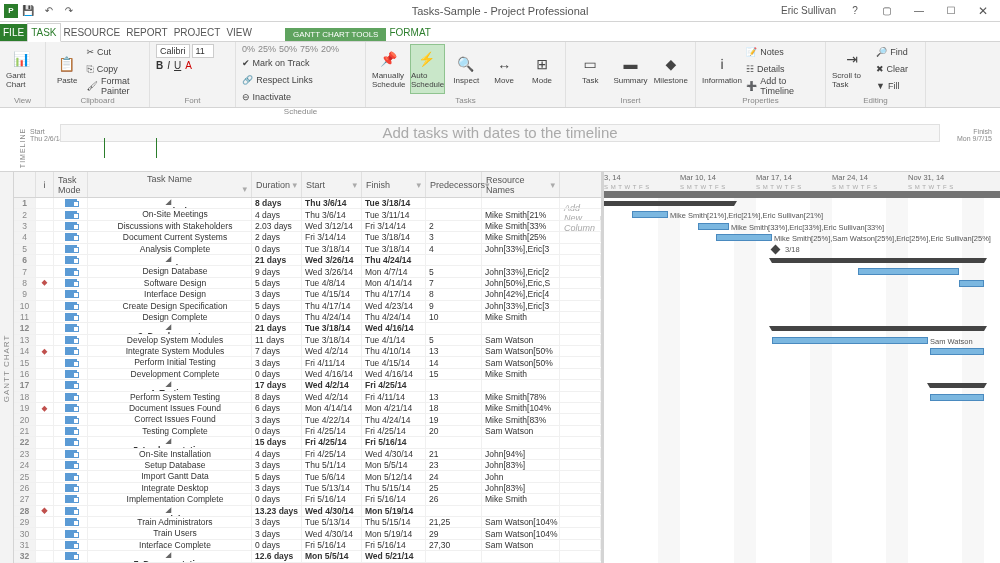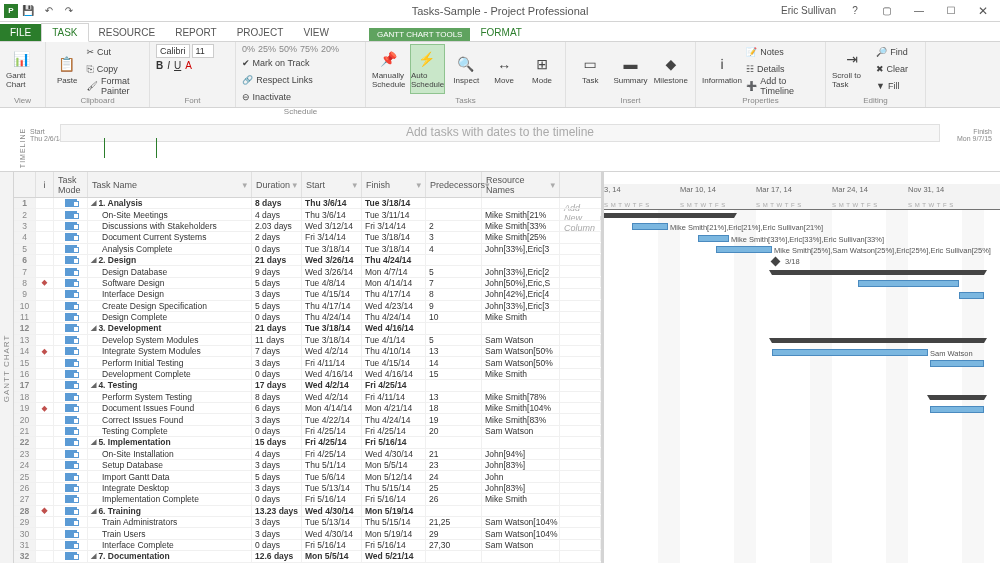--- a/index.html
+++ b/index.html
@@ -11,61 +11,61 @@
 .pj-icon { width: 14px; height: 14px; background: #2b7d2b; color: #fff; font-size: 8px; font-weight: bold; display: flex; align-items: center; justify-content: center; }
 .qat-btn { width: 18px; height: 18px; display: flex; align-items: center; justify-content: center; color: #555; font-size: 10px; }
 .titlebar-center { position: absolute; left: 50%; transform: translateX(-50%); font-size: 11px; color: #555; }
 .titlebar-right { margin-left: auto; display: flex; align-items: center; gap: 6px; padding-right: 4px; }
 .user-name { font-size: 10px; color: #555; }
 .window-btn { width: 26px; height: 20px; display: flex; align-items: center; justify-content: center; font-size: 10px; color: #555; }
 .window-btn.close { font-size: 12px; }
 
 
 .ribbon-tabs { height: 20px; display: flex; align-items: flex-end; background: #fff; border-bottom: 1px solid #d4d4d4; }
-.ribbon-tab { padding: 3px 10px; font-size: 10px; color: #555; cursor: pointer; }
+.ribbon-tab { padding: 3px 3px; font-size: 10px; color: #555; cursor: pointer; }
 .ribbon-tab.file { background: #2b7d2b; color: #fff; }
 .ribbon-tab.active { background: #fff; color: #2b7d2b; border: 1px solid #d4d4d4; border-bottom: 1px solid #fff; margin-bottom: -1px; }
 .ribbon-tab.tool-context { color: #2b7d2b; }
 .ribbon-tab.tool-label { background: #5fa35f; color: #fff; font-size: 8px; padding: 2px 8px; margin-left: 30px; }
 
 
 .ribbon { height: 66px; background: #f3f3f3; border-bottom: 1px solid #d4d4d4; display: flex; }
 .ribbon-group { border-right: 1px solid #e0e0e0; padding: 2px 6px; display: flex; flex-direction: column; justify-content: space-between; }
 .ribbon-group-label { font-size: 8px; color: #888; text-align: center; padding-top: 2px; }
 .ribbon-group-body { flex: 1; display: flex; align-items: center; gap: 4px; }
 .rbtn-large { display: flex; flex-direction: column; align-items: center; justify-content: center; width: 40px; height: 50px; font-size: 8px; color: #444; gap: 2px; }
 .rbtn-large.autoschedule { background: #c9e7c9; border: 1px solid #8fc38f; }
 .rbtn-icon { width: 20px; height: 20px; display: flex; align-items: center; justify-content: center; font-size: 14px; }
 .rbtn-small-row { display: flex; flex-direction: column; gap: 1px; }
 .rbtn-small { font-size: 9px; color: #444; display: flex; align-items: center; gap: 3px; height: 16px; }
 .font-dd { border: 1px solid #ccc; padding: 1px 3px; font-size: 9px; background: #fff; }
 
 
 .timeline-strip { height: 48px; background: #fff; border-bottom: 1px solid #d4d4d4; position: relative; }
 .timeline-side-label { position: absolute; left: 2px; top: 50%; transform: translateY(-50%) rotate(-90deg); font-size: 7px; color: #888; letter-spacing: 1px; }
-.timeline-bar { height: 18px; background: #f7f7f7; border: 1px solid #e0e0e0; margin: 16px 60px 0 60px; position: relative; display: flex; align-items: flex-start; justify-content: center; color: #aaa; font-size: 12px; }
+.timeline-bar { height: 18px; background: #f7f7f7; border: 1px solid #e0e0e0; margin: 16px 60px 0 60px; position: relative; display: flex; align-items: flex-end; justify-content: center; color: #aaa; font-size: 15px; }
 .timeline-markers { position: absolute; left: 16px; top: 14px; width: 180px; height: 20px; }
 .tl-mark { position: absolute; top: 0; width: 1px; height: 20px; background: #2b7d2b; }
 .today-badge { position: absolute; right: 240px; top: 0; background: #a0d0a0; color: #2b5b2b; font-size: 8px; padding: 1px 4px; }
 .timeline-months { position: absolute; left: 60px; right: 60px; top: 4px; display: flex; font-size: 7px; color: #aaa; }
 .timeline-months span { flex: 1; }
 
 
 .main-area { display: flex; height: 392px; }
 .side-rail { width: 14px; background: #f3f3f3; border-right: 1px solid #d4d4d4; display: flex; align-items: center; justify-content: center; }
 .side-rail span { transform: rotate(-90deg); white-space: nowrap; font-size: 8px; color: #888; letter-spacing: 1px; }
 
 
 .task-grid { width: 590px; display: flex; flex-direction: column; border-right: 3px solid #d4d4d4; }
 .grid-header { display: flex; height: 26px; background: #f3f3f3; border-bottom: 1px solid #d4d4d4; font-size: 9px; color: #555; }
 .gh { border-right: 1px solid #e0e0e0; padding: 2px 4px; display: flex; align-items: center; }
 .col-num { width: 22px; }
 .col-info { width: 18px; justify-content: center; }
 .col-mode { width: 34px; }
-.col-name { width: 164px; }
+.col-name { width: 164px; flex-direction: column; }
 .col-dur { width: 50px; }
 .col-start { width: 60px; }
 .col-finish { width: 64px; }
 .col-pred { width: 56px; }
 .col-res { width: 78px; }
 .col-add { flex: 1; font-style: italic; color: #aaa; margin-top: 44px; }
 
 .grid-body { flex: 1; overflow: hidden; }
 .grid-row { display: flex; height: 11.4px; border-bottom: 1px solid #f0f0f0; font-size: 8.5px; align-items: center; }
 .grid-row.summary { font-weight: bold; }
@@ -73,21 +73,21 @@
 .gc.col-num { background: #f3f3f3; color: #888; justify-content: center; }
 .gc.col-info { justify-content: center; color: #c0504d; }
 .gc.col-mode { justify-content: center; }
 .mode-icon { width: 12px; height: 8px; background: #5b9bd5; position: relative; }
 .mode-icon::after { content: ""; position: absolute; right: -2px; top: 2px; width: 4px; height: 4px; background: #fff; border: 1px solid #5b9bd5; }
 .task-indent-1 { padding-left: 14px !important; }
 .collapse-tri { color: #666; margin-right: 2px; font-size: 7px; }
 
 
 .gantt { flex: 1; position: relative; background: #fff; overflow: hidden; }
-.gantt-timescale { height: 26px; background: #f3f3f3; border-bottom: 1px solid #737373; position: relative; margin-top: 12px; }
+.gantt-timescale { height: 26px; background: #f3f3f3; border-bottom: 7px solid #737373; position: relative; }
 .ts-week { position: absolute; top: 1px; font-size: 7.5px; color: #666; }
 .ts-days { position: absolute; bottom: 1px; font-size: 6px; color: #aaa; letter-spacing: 0.5px; }
 .gantt-body { position: relative; }
 .weekend-band { position: absolute; top: 0; bottom: 0; background: #f7f7f7; }
 .gantt-row { height: 11.4px; position: relative; }
 .bar { position: absolute; height: 7px; top: 2px; background: #7bb7e0; border: 1px solid #4a8abf; }
 .summary-bar { position: absolute; height: 5px; top: 3px; background: #444; }
 .summary-bar::before, .summary-bar::after { content: ""; position: absolute; top: 0; width: 0; height: 0; border-left: 3px solid transparent; border-right: 3px solid transparent; border-top: 5px solid #444; }
 .summary-bar::before { left: -3px; }
 .summary-bar::after { right: -3px; }

